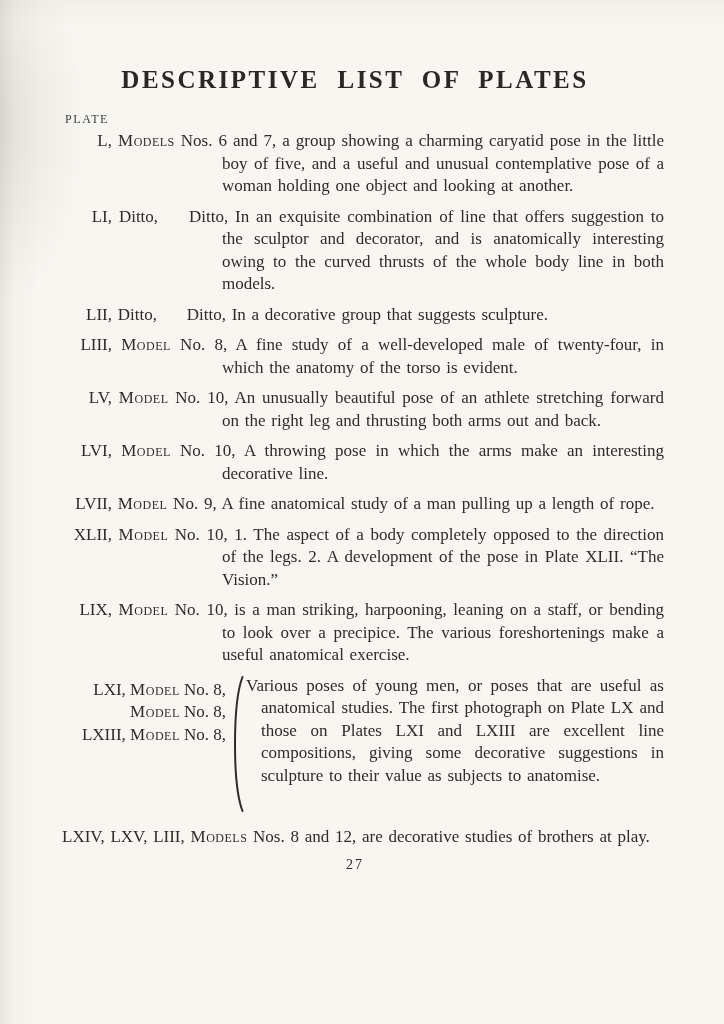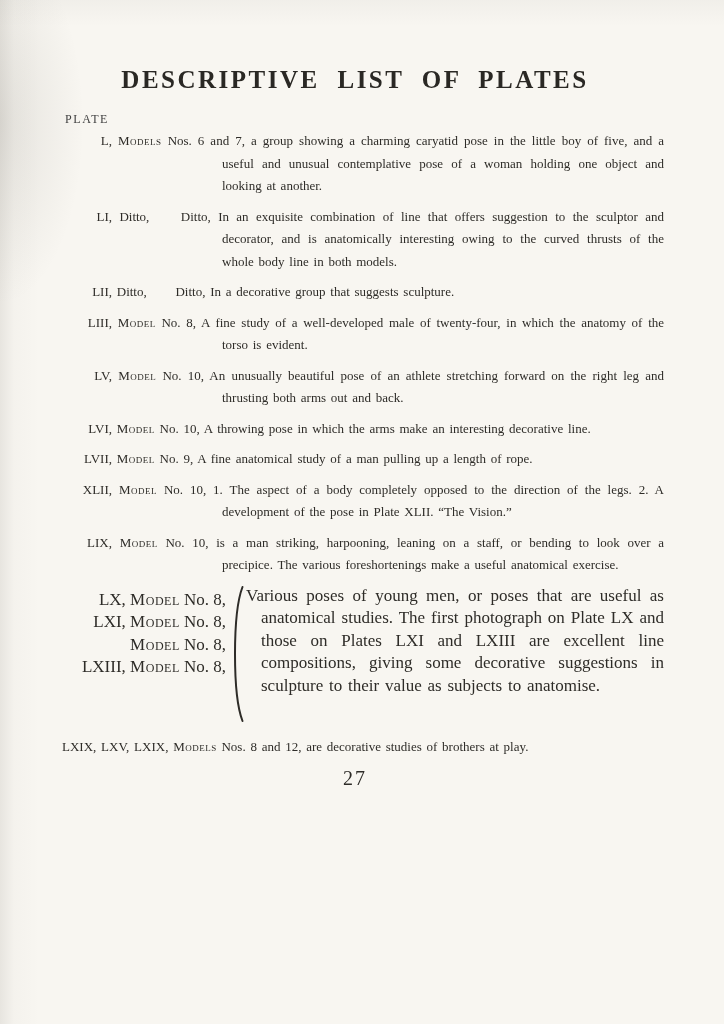--- a/index.html
+++ b/index.html
@@ -14,32 +14,32 @@
       #f8f6f1;
   }
   .page-inner{position:absolute;left:62px;top:66px;width:602px;}
   .title{
     text-align:center;font-size:25px;letter-spacing:2.5px;word-spacing:9px;
     color:#2a2824;margin:0 0 18px 0;transform:translateX(-8px);
   }
   .col-header{font-size:12px;letter-spacing:1.6px;margin:0 0 3px 3px;color:#404040;}
   .entry{
     margin:0 0 8px 0;padding-left:160px;text-indent:-160px;
-    font-size:13px;line-height:22.5px;text-align:justify;word-spacing:1.5px;
+    font-size:17px;line-height:22.5px;text-align:justify;word-spacing:1.5px;
   }
   .num{display:inline-block;width:50px;text-indent:0;text-align:right;white-space:nowrap;}
   .sc{font-variant:small-caps;letter-spacing:0.5px;}
   .txt.tabbed{margin-left:24px;}
   .group{display:flex;margin:2px 0 8px 0;font-size:17px;}
   .glabels{width:164px;text-align:right;margin-top:4px;flex:none;}
   .gline{line-height:22.5px;white-space:nowrap;}
   .gbrace{flex:none;width:16px;margin:0 1px 0 3px;}
   .gtext{flex:1;text-align:justify;line-height:22.5px;word-spacing:1.5px;padding-left:15px;text-indent:-15px;}
   .entry-wide .numwide{white-space:nowrap;}
-  .pagenum{text-align:center;font-size:20px;letter-spacing:2px;margin-top:9px;transform:translateX(-8px);}
+  .pagenum{text-align:center;font-size:14px;letter-spacing:2px;margin-top:9px;transform:translateX(-8px);}
 </style>
 </head>
 <body>
 
 <div class="page-inner">
 
   <h1 class="title">DESCRIPTIVE LIST OF PLATES</h1>
 
   <div class="col-header">PLATE</div>
 
@@ -103,25 +103,20 @@
   <p class="entry">
     <span class="num">LIX,</span>
     <span class="sc">Model</span>
     <span>No. 10,</span>
     <span class="txt">is a man striking, harpooning, leaning on a staff, or bending to look over a precipice. The various foreshortenings make a useful anatomical exercise.</span>
   </p>
 
   <div class="group">
     <div class="glabels">
       <div class="gline">
-        <span>LX,</span>
-        <span class="sc">Model</span>
-        <span>No. 8,</span>
-      </div>
-      <div class="gline">
         <span>LXI,</span>
         <span class="sc">Model</span>
         <span>No. 8,</span>
       </div>
       <div class="gline">
         <span></span>
         <span class="sc">Model</span>
         <span>No. 8,</span>
       </div>
       <div class="gline">
@@ -132,21 +127,21 @@
     </div>
     <div class="gbrace">
       <svg width="16" height="138" viewBox="0 0 16 138" aria-hidden="true">
         <path d="M13.5 2 C 3.5 28, 3.5 110, 13.5 136" fill="none" stroke="#2e2c28" stroke-width="2" stroke-linecap="round"></path>
       </svg>
     </div>
     <div class="gtext">Various poses of young men, or poses that are useful as anatomical studies. The first photograph on Plate LX and those on Plates LXI and LXIII are excellent line compositions, giving some decorative suggestions in sculpture to their value as subjects to anatomise.</div>
   </div>
 
   <p class="entry entry-wide">
-    <span class="numwide">LXIX, LXV, LXIX,</span>
+    <span class="numwide">LXIV, LXV, LIII,</span>
     <span class="sc">Models</span>
     <span>Nos. 8 and 12,</span>
     <span class="txt">are decorative studies of brothers at play.</span>
   </p>
 
   <div class="pagenum">27</div>
 
 </div>
 
 </body></html>

